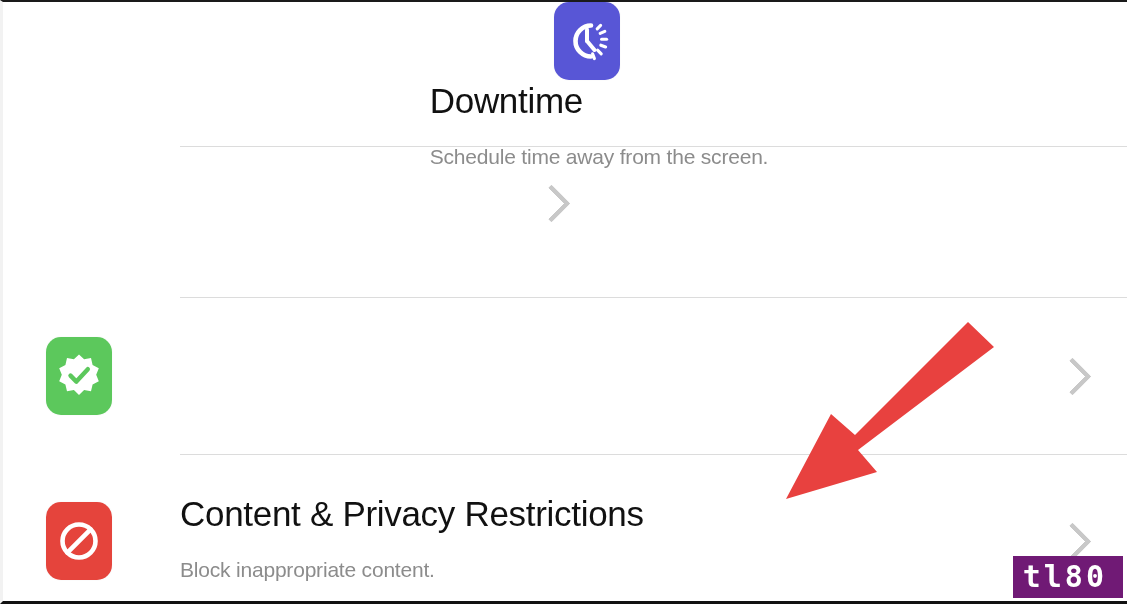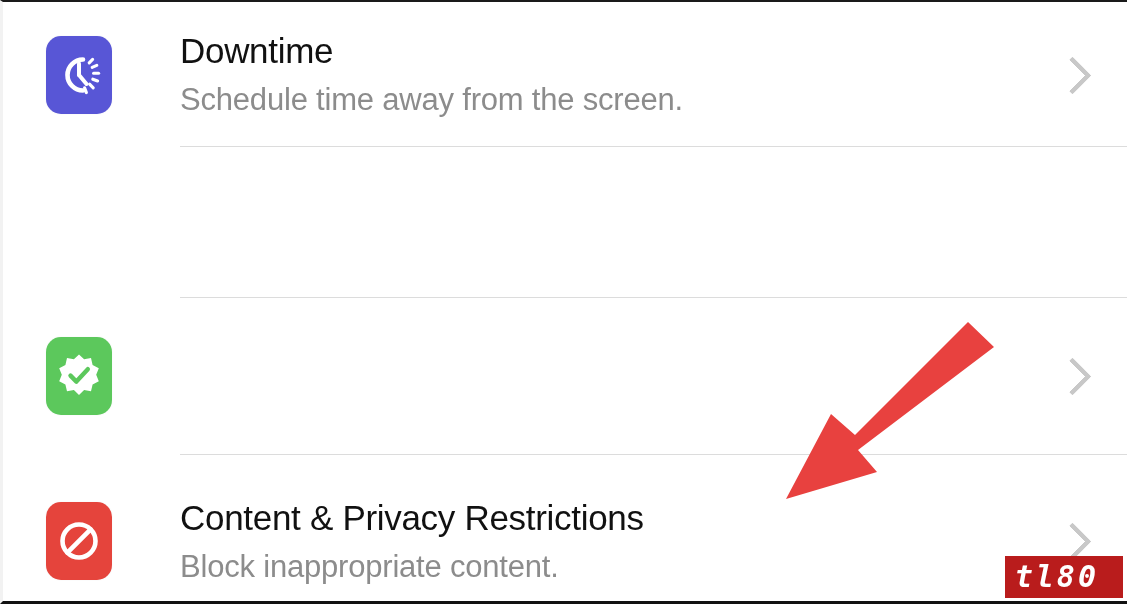--- a/index.html
+++ b/index.html
@@ -55,25 +55,25 @@
     min-width: 0;
   }
   .row-title {
     font-size: 35px;
     line-height: 42px;
     color: #111111;
     letter-spacing: -0.3px;
     white-space: nowrap;
   }
   .row-sub {
-    font-size: 31px;
+    font-size: 21px;
     line-height: 38px;
     color: #8c8c8c;
     letter-spacing: -0.2px;
-    margin-top: 9px;
+    margin-top: 16px;
     white-space: nowrap;
   }
   .chevron {
     flex: 0 0 auto;
     width: 54px;
     height: 54px;
     margin-right: 28px;
     position: relative;
   }
   .chevron::before {
@@ -106,44 +106,43 @@
     top: 0;
     width: 1127px;
     height: 604px;
     pointer-events: none;
   }
   
   .watermark {
     position: absolute;
     right: 4px;
     bottom: 3px;
-    background: #b91c1c;
-    padding: 6px 24px 6px 10px;
+    background: #701a75;
+    padding: 6px 16px 6px 10px;
     display: flex;
     align-items: center;
     justify-content: center;
-    font-style: italic;
   }
   .watermark-text {
     font-family: "DejaVu Sans Mono", monospace;
     font-weight: bold;
     font-size: 30px;
     line-height: 30px;
     color: #ffffff;
     letter-spacing: 3px;
   }
 </style>
 </head>
 <body>
 
 <div id="screen">
 
   <div class="settings-list">
 
-    <div class="row" style="top:0px;height:145px;">
+    <div class="row" style="top:0px;height:145px;flex-direction:column;">
       <div class="row-icon" style="background:#5856d6;">
         <svg class="glyph" width="52" height="52" viewBox="0 0 52 52" aria-hidden="true">
           <path d="M30 10.5 A15.5 15.5 0 1 0 30 41.5" fill="none" stroke="#ffffff" stroke-width="4.6" stroke-linecap="round"></path>
           <line x1="26" y1="26" x2="26" y2="14.5" stroke="#ffffff" stroke-width="4" stroke-linecap="round"></line>
           <line x1="26" y1="26" x2="33.5" y2="35" stroke="#ffffff" stroke-width="4" stroke-linecap="round"></line>
           <g stroke="#ffffff" stroke-width="3.1" stroke-linecap="round">
             <line x1="36.2" y1="13.8" x2="39.6" y2="10.4"></line>
             <line x1="39.2" y1="18.4" x2="43.8" y2="16.4"></line>
             <line x1="40.6" y1="24.2" x2="45.6" y2="24.2"></line>
             <line x1="39.8" y1="30.2" x2="44.6" y2="32.0"></line>

